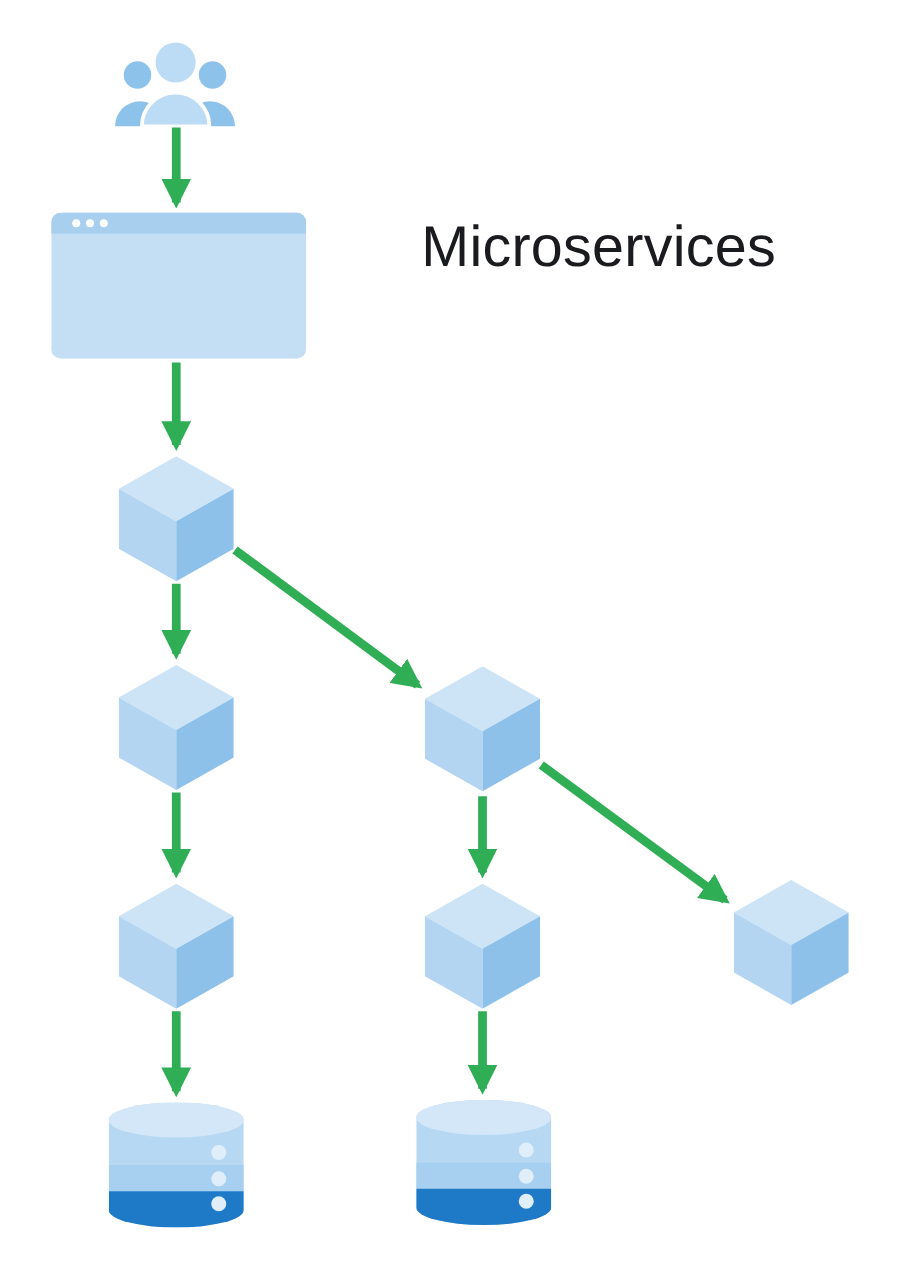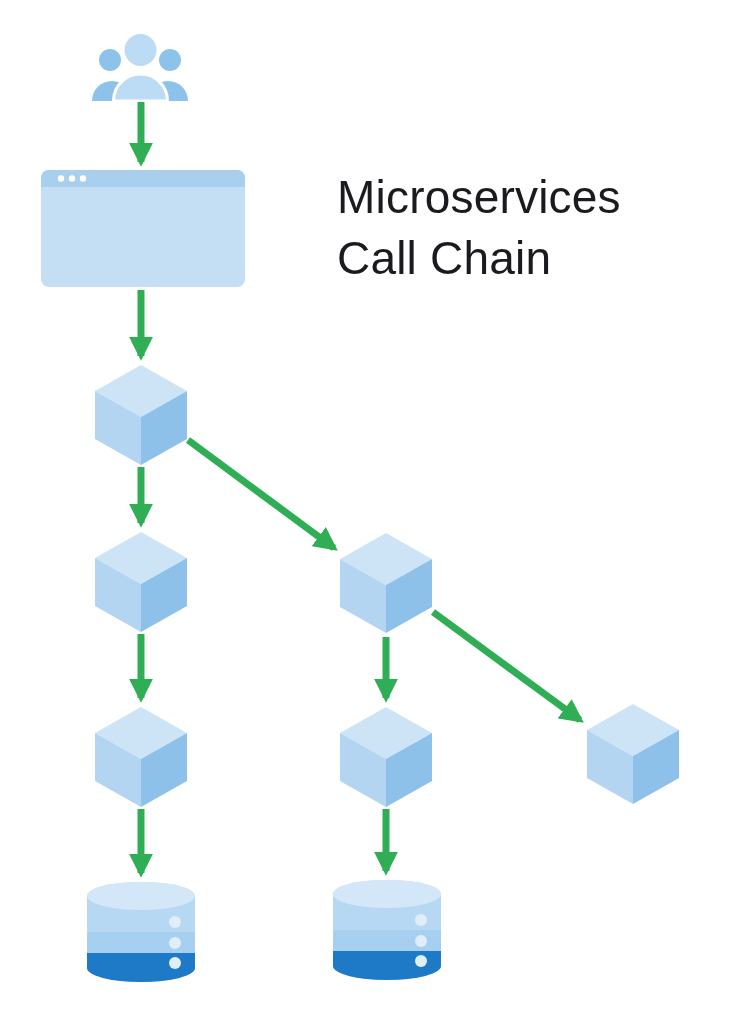--- a/index.html
+++ b/index.html
@@ -73,21 +73,20 @@
   <svg class="node" style="left:41px;top:170px" width="204" height="117" viewBox="0 0 204 117">
     <rect x="0" y="0" width="204" height="117" rx="8" fill="#c4dff4"></rect>
     <path d="M8,0 h188 a8,8 0 0 1 8,8 v9 h-204 v-9 a8,8 0 0 1 8,-8 Z" fill="#a8d0ee"></path>
     <circle cx="20" cy="8.5" r="3.2" fill="#ffffff"></circle>
     <circle cx="31" cy="8.5" r="3.2" fill="#ffffff"></circle>
     <circle cx="42" cy="8.5" r="3.2" fill="#ffffff"></circle>
   </svg>
 
   <div id="title">
     <div>Microservices</div>
-    <div>Call Chain</div>
   </div>
 
   <svg class="node" style="left:95px;top:365px" width="92" height="100" viewBox="0 0 92 100">
       <use href="#cube-shape"></use>
     </svg>
   <svg class="node" style="left:95px;top:532px" width="92" height="100" viewBox="0 0 92 100">
       <use href="#cube-shape"></use>
     </svg>
   <svg class="node" style="left:95px;top:707px" width="92" height="100" viewBox="0 0 92 100">
       <use href="#cube-shape"></use>

